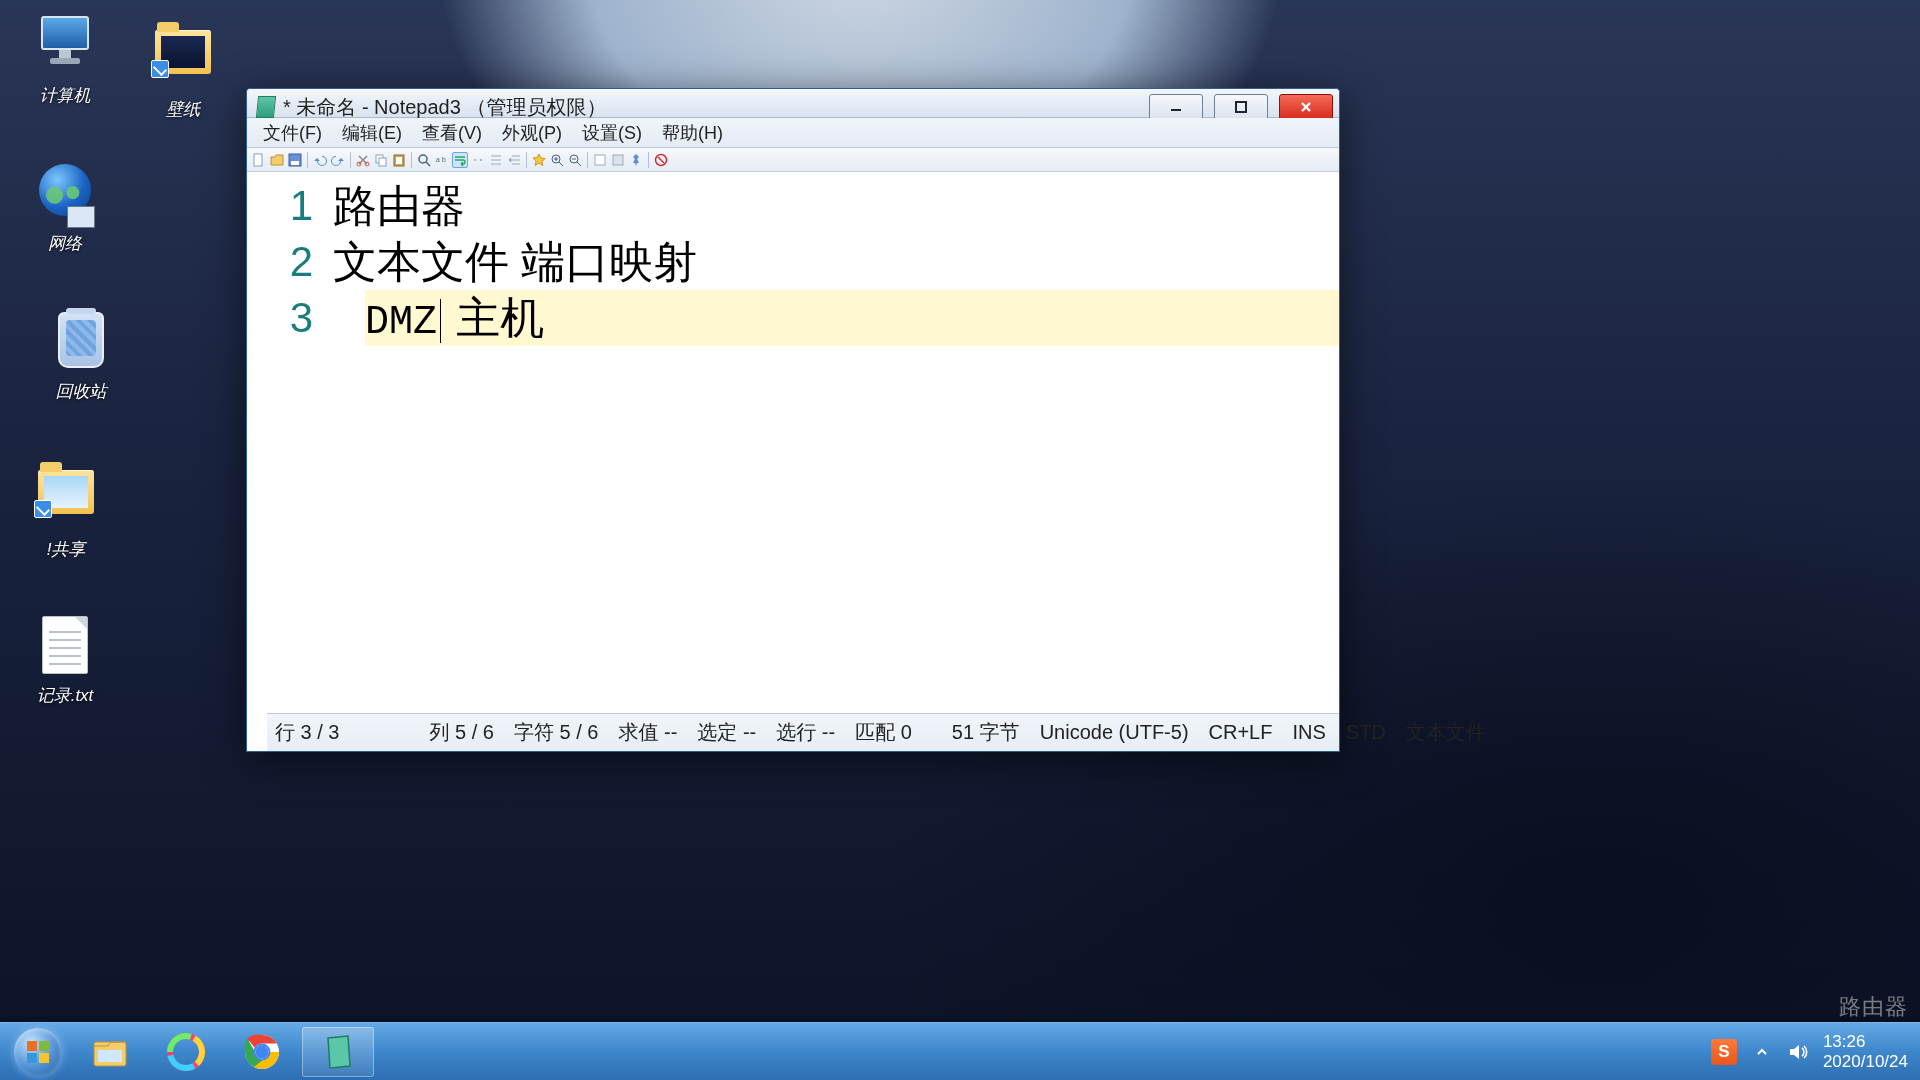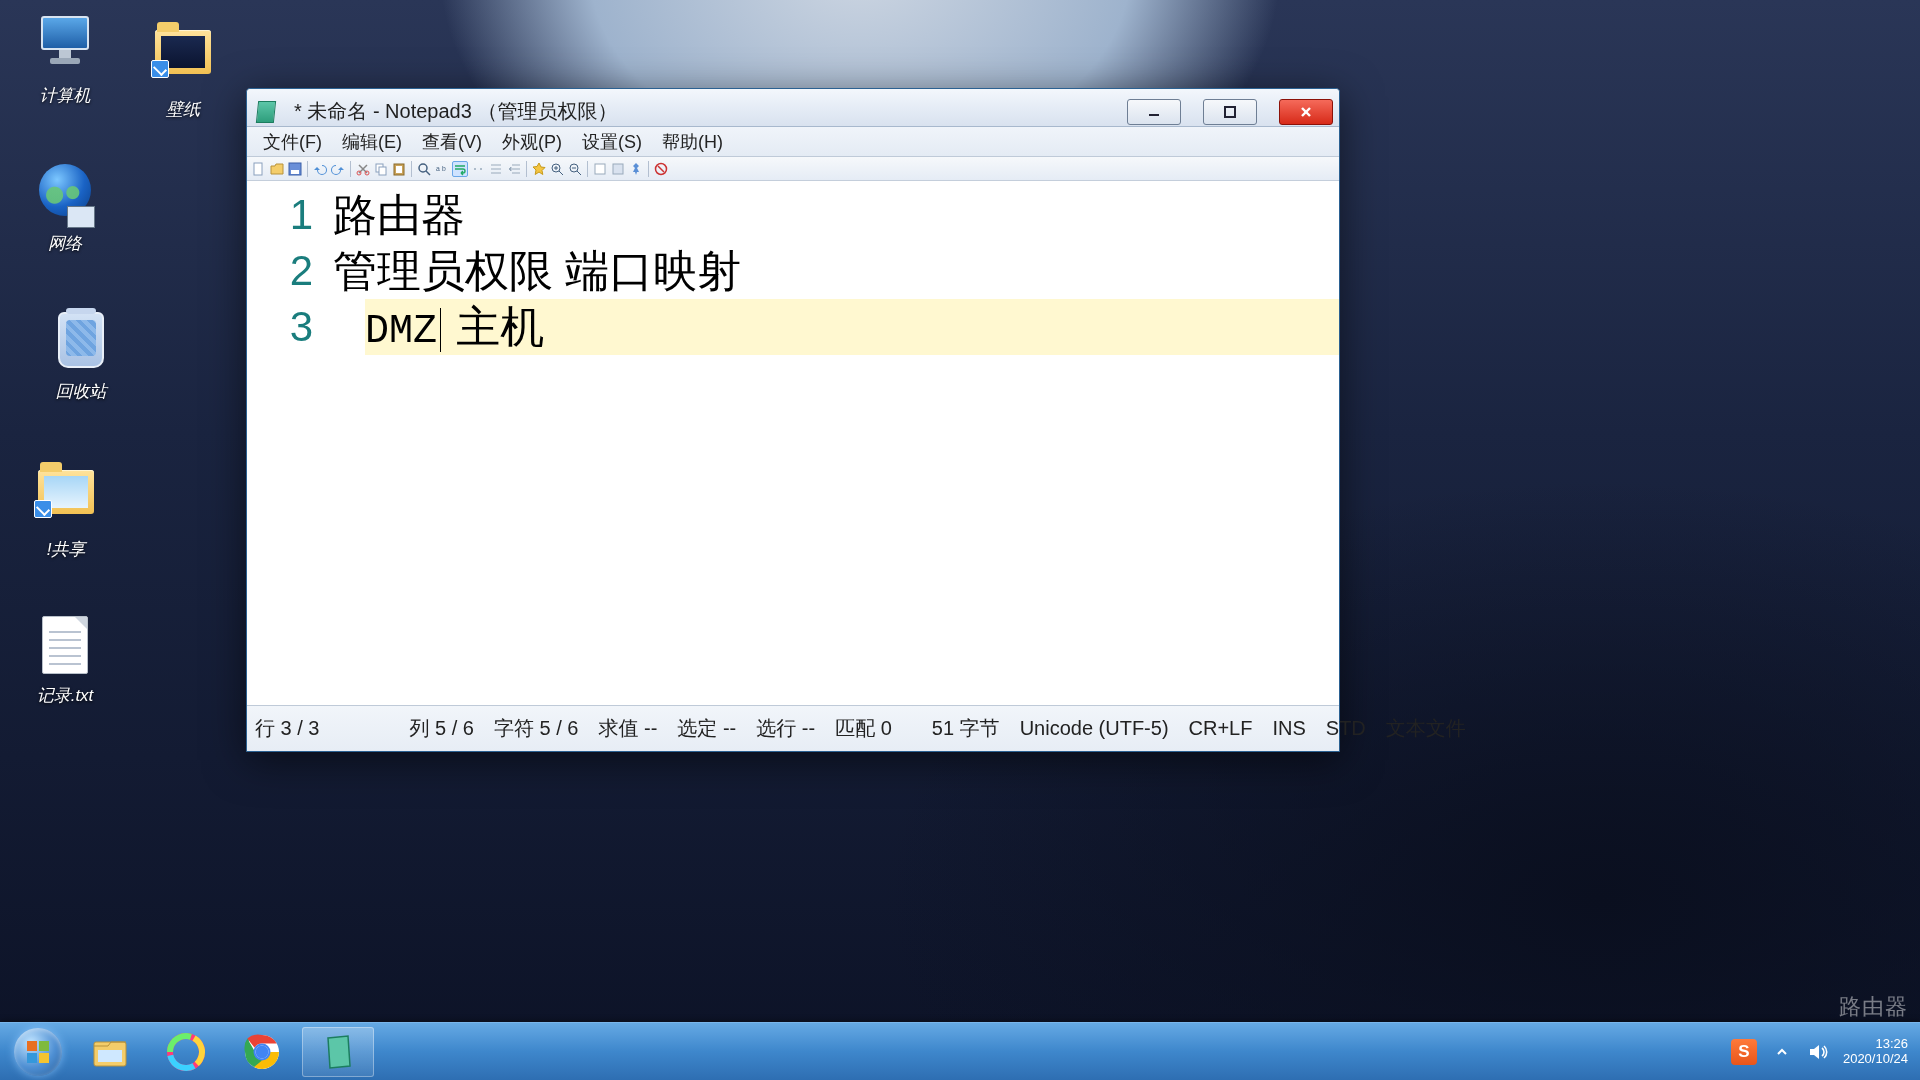--- a/index.html
+++ b/index.html
@@ -38,22 +38,22 @@
 .folder.sky .thumb{background:linear-gradient(#a7d6f7,#e7f4fd);}
 
 .txt{width:46px;height:58px;margin:2px auto 0;background:#fff;border:1px solid #b8c0c9;border-radius:2px;position:relative;}
 .txt::before{content:'';position:absolute;top:0;right:0;border-style:solid;border-width:0 12px 12px 0;border-color:transparent #cfd6df transparent transparent;}
 .txt::after{content:'';position:absolute;left:6px;right:6px;top:14px;bottom:8px;background:repeating-linear-gradient(#b9c3d1 0 2px,transparent 2px 8px);}
 
 
 #win { position:absolute; left:246px; top:88px; width:1094px; height:664px;
   background:#fff; border:1px solid #2b6192; border-radius:4px 4px 0 0;
   box-shadow:0 8px 40px rgba(0,0,0,.55); display:flex; flex-direction:column; }
-#titlebar{height:38px;background:linear-gradient(#f3f7fc 0%,#e4ebf5 55%,#d9e2ef 100%);
-  border-bottom:1px solid #a8b8cd;display:flex;align-items:center;padding:8px 6px 0 10px;gap:19px;border-radius:4px 4px 0 0;}
+#titlebar{height:29px;background:linear-gradient(#f3f7fc 0%,#e4ebf5 55%,#d9e2ef 100%);
+  border-bottom:1px solid #a8b8cd;display:flex;align-items:center;padding:8px 6px 0 10px;gap:8px;border-radius:4px 4px 0 0;}
 #titlebar .appicon{width:18px;height:22px;background:linear-gradient(#5cc6a8,#2e9e7c);transform:skewX(-6deg);border:1px solid #1c7d5f;}
 #titlebar .title{font-size:20px;color:#1f1f1f;}
 #titlebar .spacer{flex:1;}
 .winbtn{width:54px;height:26px;border:1px solid #6e7e94;border-radius:3px;display:flex;align-items:center;justify-content:center;margin-left:3px;
   background:linear-gradient(#f6f8fb,#dbe3ef);cursor:default;}
 .winbtn svg{width:14px;height:14px;display:block;}
 .winbtn.close{background:linear-gradient(#f56a5a,#d72a19);border-color:#8c1108;}
 .winbtn.close svg{stroke:#fff;}
 
 #menubar{height:30px;background:linear-gradient(#f0f4fa,#e4ebf4);border-bottom:1px solid #bfcad8;display:flex;align-items:center;padding:0 6px;font-size:18px;color:#222;}
@@ -67,34 +67,34 @@
 
 #editor{flex:1;display:flex;background:#fff;font-family:"SimSun","NSimSun",serif;position:relative;}
 #gutter{width:86px;text-align:right;padding:6px 20px 0 0;color:#1a7d7d;font-family:"SimSun",serif;}
 .ln{height:56px;line-height:56px;font-size:42px;}
 #text{flex:1;padding:6px 0 0 0;}
 .line{height:56px;line-height:56px;font-size:44px;color:#000;white-space:pre;}
 .line.current{background:#fff8d0;margin-left:32px;}
 .latin{font-family:"Courier New",monospace;font-size:40px;}
 .line.current .caret{display:inline-block;width:1px;height:44px;background:#000;vertical-align:middle;margin:0 3px;}
 
-#statusbar{height:46px;background:linear-gradient(#f1f5fa,#e7edf5);border-top:1px solid #bfcad8;display:flex;align-items:center;font-size:20px;color:#222;padding:0 8px;gap:20px;white-space:nowrap;}
+#statusbar{height:38px;background:linear-gradient(#f1f5fa,#e7edf5);border-top:1px solid #bfcad8;display:flex;align-items:center;font-size:20px;color:#222;padding:0 8px;gap:20px;white-space:nowrap;margin-left:20px;}
 #statusbar span{display:inline-block;}
 
 
 #taskbar{position:absolute;left:0;right:0;bottom:0;height:58px;background:linear-gradient(#65a9e4,#3e87cc 50%,#2e6eb2);border-top:1px solid #7ab6eb;display:flex;align-items:center;padding:0 6px;box-shadow:0 -1px 6px rgba(0,0,0,.4);}
 .start{width:64px;height:48px;border-radius:24px;display:flex;align-items:center;justify-content:center;cursor:default;}
 .orb{width:48px;height:48px;border-radius:50%;background:radial-gradient(circle at 35% 30%,#bfe3ff, #4e8fd3 55%, #265a94);display:flex;align-items:center;justify-content:center;box-shadow:0 0 8px rgba(140,200,255,.7), inset 0 2px 5px rgba(255,255,255,.5);}
 .orb svg{width:28px;height:28px;}
 .tbutton{width:72px;height:50px;margin-left:4px;display:flex;align-items:center;justify-content:center;border-radius:3px;cursor:default;position:relative;}
 .tbutton .icon{width:40px;height:40px;}
 .tbutton.running{background:linear-gradient(rgba(255,255,255,.26),rgba(255,255,255,.08));box-shadow:inset 0 0 0 1px rgba(255,255,255,.35);}
 #tray{margin-left:auto;display:flex;align-items:center;gap:14px;padding-right:6px;color:#fff;}
 .tray-icon{width:22px;height:22px;display:flex;align-items:center;justify-content:center;}
-#clock{text-align:right;line-height:1.15;font-size:13px;}
+#clock{text-align:left;line-height:1.15;font-size:17px;}
 #sogou{width:26px;height:26px;background:linear-gradient(#ff7a3a,#e8551a);border-radius:4px;display:flex;align-items:center;justify-content:center;color:#fff;font-weight:700;font-size:17px;}
 .watermark{position:absolute;right:12px;bottom:58px;color:rgba(255,255,255,.45);font-size:22px;letter-spacing:1px;pointer-events:none;}
 </style>
 </head>
 <body>
 
 <div id="desktop">
 
   <div class="di" style="left:10px;top:12px">
     <div class="glyph">
@@ -304,21 +304,21 @@
     </div>
 
     <div id="editor">
       <div id="gutter">
         <div class="ln">1</div>
         <div class="ln">2</div>
         <div class="ln">3</div>
       </div>
       <div id="text">
         <div class="line">路由器</div>
-        <div class="line">管理员权限 端口映射</div>
+        <div class="line">文本文件 端口映射</div>
         <div class="line current"><span class="latin">DMZ</span><span class="caret"></span><span> 主机</span></div>
       </div>
     </div>
 
     <div id="statusbar">
       <span>行 3 / 3</span>
       <span style="margin-left:70px">列 5 / 6</span>
       <span>字符 5 / 6</span>
       <span>求值  --</span>
       <span>选定  --</span>

